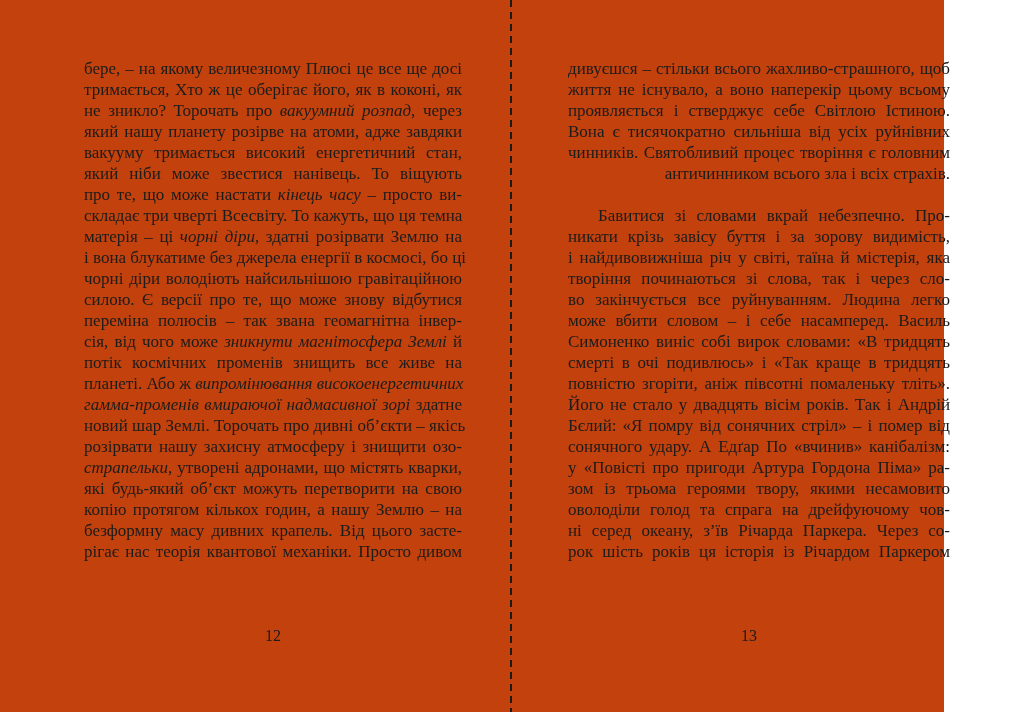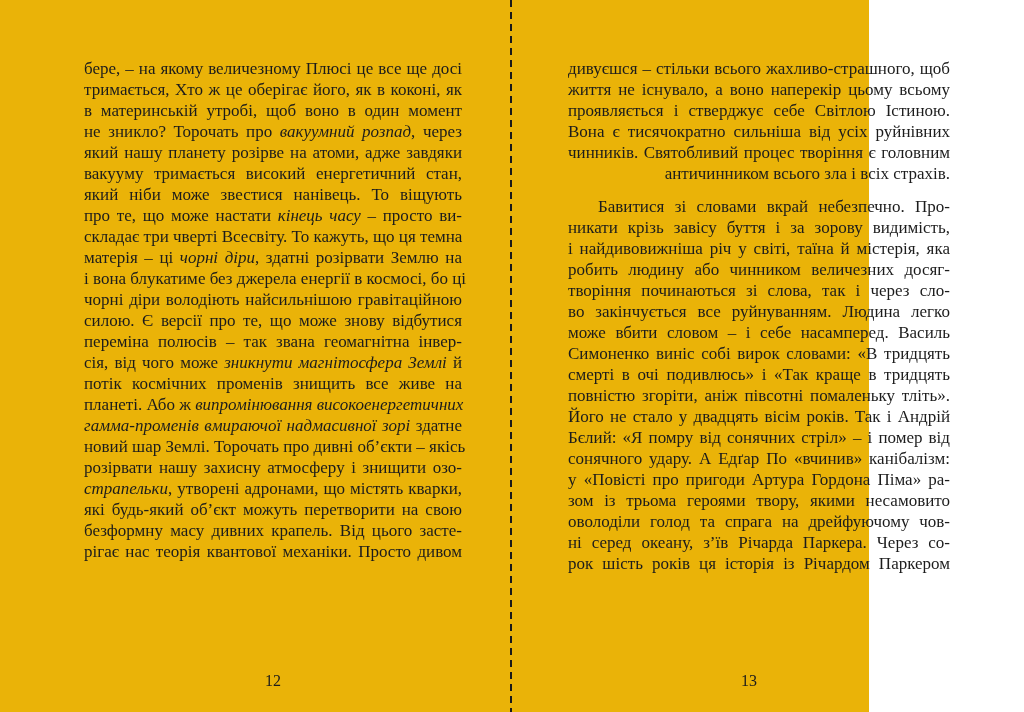--- a/index.html
+++ b/index.html
@@ -7,44 +7,44 @@
     padding: 0;
     width: 1024px;
     height: 712px;
     background: #ffffff;
     overflow: hidden;
     font-family: "Liberation Serif", "DejaVu Serif", serif;
     color: #1c1c1c;
   }
   .spread {
     position: relative;
-    width: 869px;
+    width: 944px;
     height: 712px;
-    background: #eab308;
+    background: #c2410c;
   }
   .divider {
     position: absolute;
     left: 510px;
     top: 0;
     width: 2px;
     height: 712px;
     background: repeating-linear-gradient(
       to bottom,
       #1a1a1a 0px, #1a1a1a 7px,
       transparent 7px, transparent 12px
     );
   }
   .text-block {
     position: absolute;
     top: 58px;
     font-size: 17px;
   }
   .text-block.left  { left: 84px;  width: 378px; }
   .text-block.right { left: 568px; width: 382px; }
-  .para + .para { margin-top: 12px; }
+  .para + .para { margin-top: 21px; }
   .line {
     height: 21px;
     line-height: 21px;
     white-space: nowrap;
     text-align: justify;
     text-align-last: justify;
     text-justify: inter-word;
   }
   .line.indent { padding-left: 30px; }
   .line.no-just {
@@ -52,54 +52,53 @@
     text-align-last: auto;
   }
   .line em { font-style: italic; }
   .page-number {
     position: absolute;
     top: 625px;
     height: 21px;
     line-height: 21px;
     font-size: 16px;
     text-align: center;
-    margin-top: 45px;
   }
   .page-number.left  { left: 84px;  width: 378px; }
   .page-number.right { left: 558px; width: 382px; }
 </style>
 </head>
 <body>
 
 <div class="spread">
 
   <div class="text-block left">
       <div class="para">
         <div class="line"><span>бере, – на якому величезному Плюсі це все ще досі</span></div>
         <div class="line"><span>тримається, Хто ж це оберігає його, як в коконі, як</span></div>
-        <div class="line"><span>в материнській утробі, щоб воно в один момент</span></div>
         <div class="line"><span>не зникло? Торочать про </span><em>вакуумний розпад</em><span>, через</span></div>
         <div class="line"><span>який нашу планету розірве на атоми, адже завдяки</span></div>
         <div class="line"><span>вакууму тримається високий енергетичний стан,</span></div>
         <div class="line"><span>який ніби може звестися нанівець. То віщують</span></div>
         <div class="line"><span>про те, що може настати </span><em>кінець часу</em><span> – просто ви-</span></div>
         <div class="line"><span>складає три чверті Всесвіту. То кажуть, що ця темна</span></div>
         <div class="line"><span>матерія – ці </span><em>чорні діри</em><span>, здатні розірвати Землю на</span></div>
         <div class="line"><span>і вона блукатиме без джерела енергії в космосі, бо ці</span></div>
         <div class="line"><span>чорні діри володіють найсильнішою гравітаційною</span></div>
         <div class="line"><span>силою. Є версії про те, що може знову відбутися</span></div>
         <div class="line"><span>переміна полюсів – так звана геомагнітна інвер-</span></div>
         <div class="line"><span>сія, від чого може </span><em>зникнути магнітосфера Землі</em><span> й</span></div>
         <div class="line"><span>потік космічних променів знищить все живе на</span></div>
         <div class="line"><span>планеті. Або ж </span><em>випромінювання високоенергетичних</em></div>
         <div class="line"><em>гамма-променів вмираючої надмасивної зорі</em><span> здатне</span></div>
         <div class="line"><span>новий шар Землі. Торочать про дивні об’єкти – якісь</span></div>
         <div class="line"><span>розірвати нашу захисну атмосферу і знищити озо-</span></div>
         <div class="line"><em>страпельки</em><span>, утворені адронами, що містять кварки,</span></div>
         <div class="line"><span>які будь-який об’єкт можуть перетворити на свою</span></div>
+        <div class="line"><span>копію протягом кількох годин, а нашу Землю – на</span></div>
         <div class="line"><span>безформну масу дивних крапель. Від цього засте-</span></div>
         <div class="line"><span>рігає нас теорія квантової механіки. Просто дивом</span></div>
       </div>
     </div>
 
   <div class="page-number left">12</div>
 
   <div class="divider"></div>
 
   <div class="text-block right">
@@ -108,21 +107,20 @@
         <div class="line"><span>життя не існувало, а воно наперекір цьому всьому</span></div>
         <div class="line"><span>проявляється і стверджує себе Світлою Істиною.</span></div>
         <div class="line"><span>Вона є тисячократно сильніша від усіх руйнівних</span></div>
         <div class="line"><span>чинників. Святобливий процес творіння є головним</span></div>
         <div class="line no-just"><span>античинником всього зла і всіх страхів.</span></div>
       </div>
       <div class="para">
         <div class="line indent"><span>Бавитися зі словами вкрай небезпечно. Про-</span></div>
         <div class="line"><span>никати крізь завісу буття і за зорову видимість,</span></div>
         <div class="line"><span>і найдивовижніша річ у світі, таїна й містерія, яка</span></div>
-        <div class="line"><span>робить людину або чинником величезних досяг-</span></div>
         <div class="line"><span>творіння починаються зі слова, так і через сло-</span></div>
         <div class="line"><span>во закінчується все руйнуванням. Людина легко</span></div>
         <div class="line"><span>може вбити словом – і себе насамперед. Василь</span></div>
         <div class="line"><span>Симоненко виніс собі вирок словами: «В тридцять</span></div>
         <div class="line"><span>смерті в очі подивлюсь» і «Так краще в тридцять</span></div>
         <div class="line"><span>повністю згоріти, аніж півсотні помаленьку тліть».</span></div>
         <div class="line"><span>Його не стало у двадцять вісім років. Так і Андрій</span></div>
         <div class="line"><span>Бєлий: «Я помру від сонячних стріл» – і помер від</span></div>
         <div class="line"><span>сонячного удару. А Едґар По «вчинив» канібалізм:</span></div>
         <div class="line"><span>у «Повісті про пригоди Артура Гордона Піма» ра-</span></div>

